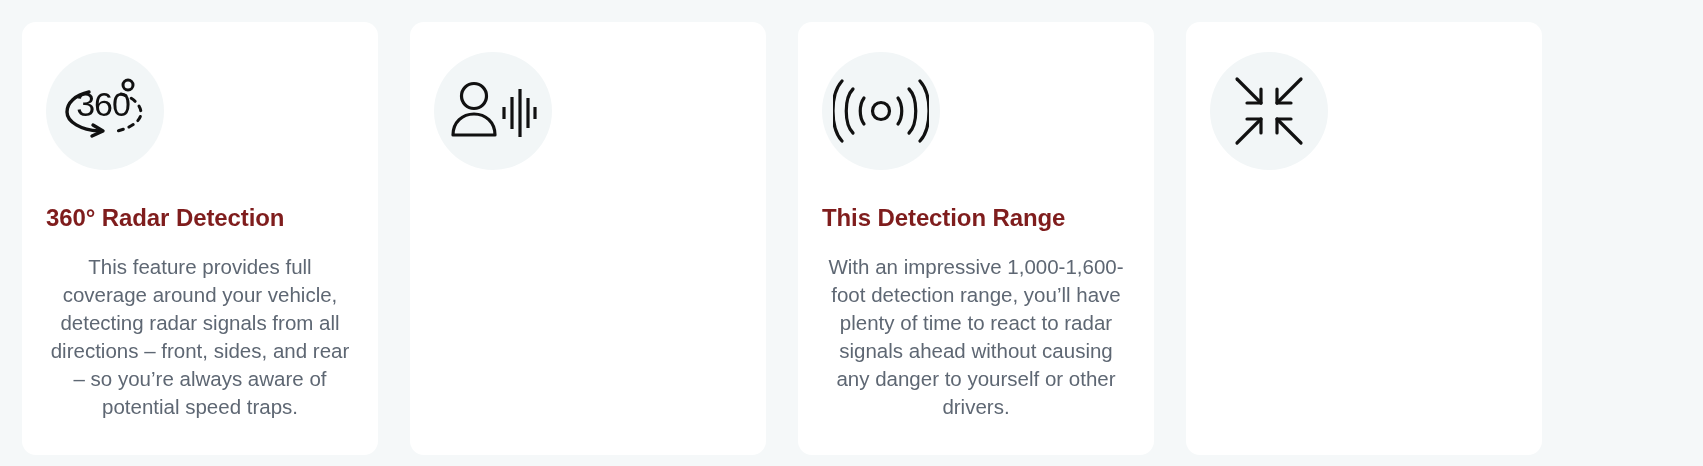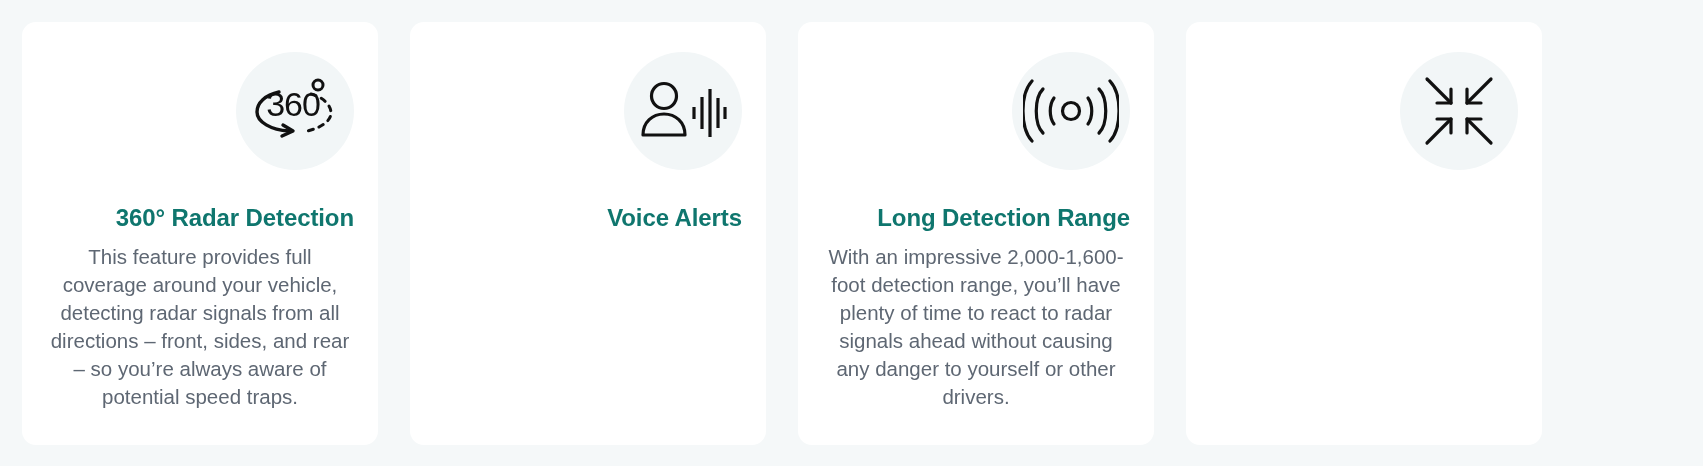--- a/index.html
+++ b/index.html
@@ -22,47 +22,47 @@
   }
   .feature-card {
     background: #ffffff;
     border-radius: 14px;
     width: 356px;
     flex: 0 0 356px;
     box-sizing: border-box;
     padding: 30px 24px 34px 24px;
     display: flex;
     flex-direction: column;
-    align-items: flex-end;
+    align-items: flex-start;
     min-height: 361px;
   }
   .icon-badge {
     width: 118px;
     height: 118px;
     border-radius: 50%;
     background: #f2f6f7;
     display: flex;
     align-items: center;
     justify-content: center;
     flex: 0 0 118px;
   }
   .icon-badge svg {
     display: block;
   }
   .card-title {
     margin-top: 34px;
     font-size: 24px;
     font-weight: bold;
-    color: #0f766e;
+    color: #7f1d1d;
     text-align: center;
     letter-spacing: -0.1px;
     line-height: 1.2;
   }
   .card-body {
-    margin-top: 10px;
+    margin-top: 20px;
     font-size: 20.5px;
     line-height: 28px;
     color: #5e6773;
     text-align: center;
     max-width: 310px;
   }
 </style>
 </head>
 <body>
 
@@ -91,37 +91,36 @@
       <svg width="88" height="62" viewBox="0 0 88 62" fill="none" xmlns="http://www.w3.org/2000/svg">
         <circle cx="25" cy="16" r="12.5" stroke="#111111" stroke-width="3.2" fill="none"></circle>
         <path d="M4 55 C4 42 13.5 34 25 34 C36.5 34 46 42 46 55 Z" stroke="#111111" stroke-width="3.2" stroke-linejoin="round" fill="none"></path>
         <line x1="55" y1="27" x2="55" y2="39" stroke="#111111" stroke-width="3.2" stroke-linecap="butt"></line>
         <line x1="63" y1="17" x2="63" y2="49" stroke="#111111" stroke-width="3.2" stroke-linecap="butt"></line>
         <line x1="71" y1="9" x2="71" y2="57" stroke="#111111" stroke-width="3.2" stroke-linecap="butt"></line>
         <line x1="79" y1="18" x2="79" y2="48" stroke="#111111" stroke-width="3.2" stroke-linecap="butt"></line>
         <line x1="86" y1="27" x2="86" y2="39" stroke="#111111" stroke-width="3.2" stroke-linecap="butt"></line>
       </svg>
     </div>
-    <div class="card-title">Voice Alerts</div>
   </div>
 
   <div class="feature-card">
     <div class="icon-badge">
       <svg width="96" height="70" viewBox="0 0 96 70" fill="none" xmlns="http://www.w3.org/2000/svg">
         <circle cx="48" cy="35" r="8.5" stroke="#111111" stroke-width="3.2" fill="none"></circle>
         <path d="M31 22 C26 29 26 41 31 48" stroke="#111111" stroke-width="3.2" stroke-linecap="round" fill="none"></path>
         <path d="M65 22 C70 29 70 41 65 48" stroke="#111111" stroke-width="3.2" stroke-linecap="round" fill="none"></path>
         <path d="M20 13 C11 22 11 48 20 57" stroke="#111111" stroke-width="3.2" stroke-linecap="round" fill="none"></path>
         <path d="M76 13 C85 22 85 48 76 57" stroke="#111111" stroke-width="3.2" stroke-linecap="round" fill="none"></path>
         <path d="M9 5 C-3 18 -3 52 9 65" stroke="#111111" stroke-width="3.2" stroke-linecap="round" fill="none"></path>
         <path d="M87 5 C99 18 99 52 87 65" stroke="#111111" stroke-width="3.2" stroke-linecap="round" fill="none"></path>
       </svg>
     </div>
-    <div class="card-title">Long Detection Range</div>
-    <div class="card-body">With an impressive 2,000-1,600-foot detection range, you’ll have plenty of time to react to radar signals ahead without causing any danger to yourself or other drivers.</div>
+    <div class="card-title">This Detection Range</div>
+    <div class="card-body">With an impressive 1,000-1,600-foot detection range, you’ll have plenty of time to react to radar signals ahead without causing any danger to yourself or other drivers.</div>
   </div>
 
   <div class="feature-card">
     <div class="icon-badge">
       <svg width="76" height="76" viewBox="0 0 76 76" fill="none" xmlns="http://www.w3.org/2000/svg">
 
         <path d="M6 6 L30 30" stroke="#111111" stroke-width="3.2" stroke-linecap="round"></path>
         <path d="M30 16 L30 30 L16 30" stroke="#111111" stroke-width="3.2" stroke-linecap="round" stroke-linejoin="round" fill="none"></path>
 
         <path d="M70 6 L46 30" stroke="#111111" stroke-width="3.2" stroke-linecap="round"></path>

